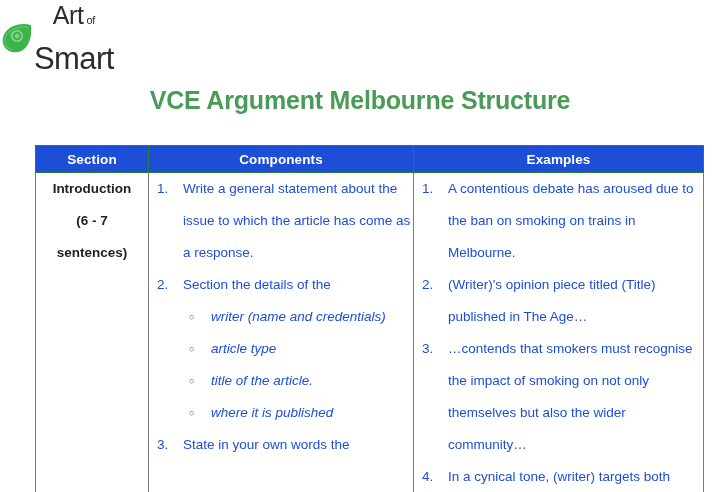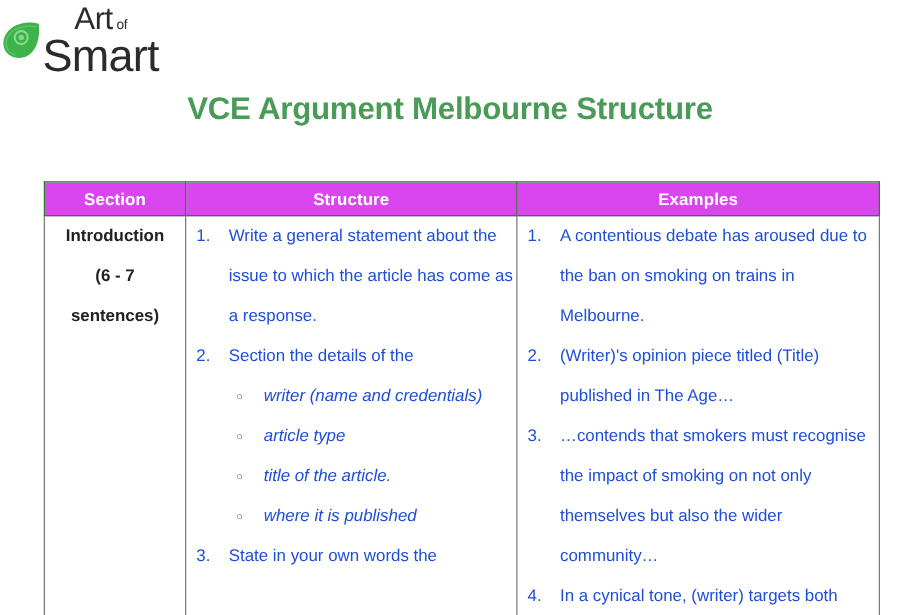--- a/index.html
+++ b/index.html
@@ -43,25 +43,25 @@
     letter-spacing: -0.4px;
     display: flex;
     align-items: baseline;
   }
   .logo-of {
     font-size: 11px;
     margin-left: 3px;
     color: #2b2b2b;
   }
   .logo-line2 {
-    font-size: 36px;
+    font-size: 31px;
     font-weight: 400;
     color: #2b2b2b;
     letter-spacing: -0.6px;
-    margin-top: 1px;
+    margin-top: 18px;
   }
 
   
   .page-title {
     text-align: center;
     color: #4a9a58;
     font-size: 25px;
     font-weight: bold;
     margin-top: 12px;
     letter-spacing: -0.2px;
@@ -79,21 +79,21 @@
     width: 668px;
     table-layout: fixed;
   }
   table.struct th,
   table.struct td {
     border: 1px solid #7b7b7b;
     vertical-align: top;
     padding: 0;
   }
   table.struct thead th {
-    background: #d946ef;
+    background: #1d4ed8;
     border: 1px solid #2f7a36;
     color: #ffffff;
     font-size: 13.5px;
     font-weight: bold;
     text-align: center;
     height: 26px;
     vertical-align: middle;
     letter-spacing: 0.1px;
   }
   col.c-section  { width: 113px; }
@@ -182,21 +182,21 @@
 <div class="table-wrap">
   <table class="struct">
     <colgroup>
       <col class="c-section">
       <col class="c-comp">
       <col class="c-examples">
     </colgroup>
     <thead>
       <tr>
         <th>Section</th>
-        <th>Structure</th>
+        <th>Components</th>
         <th>Examples</th>
       </tr>
     </thead>
     <tbody>
       <tr>
 
         <td class="section-cell">
           <div>Introduction</div>
           <div>(6 - 7</div>
           <div>sentences)</div>

